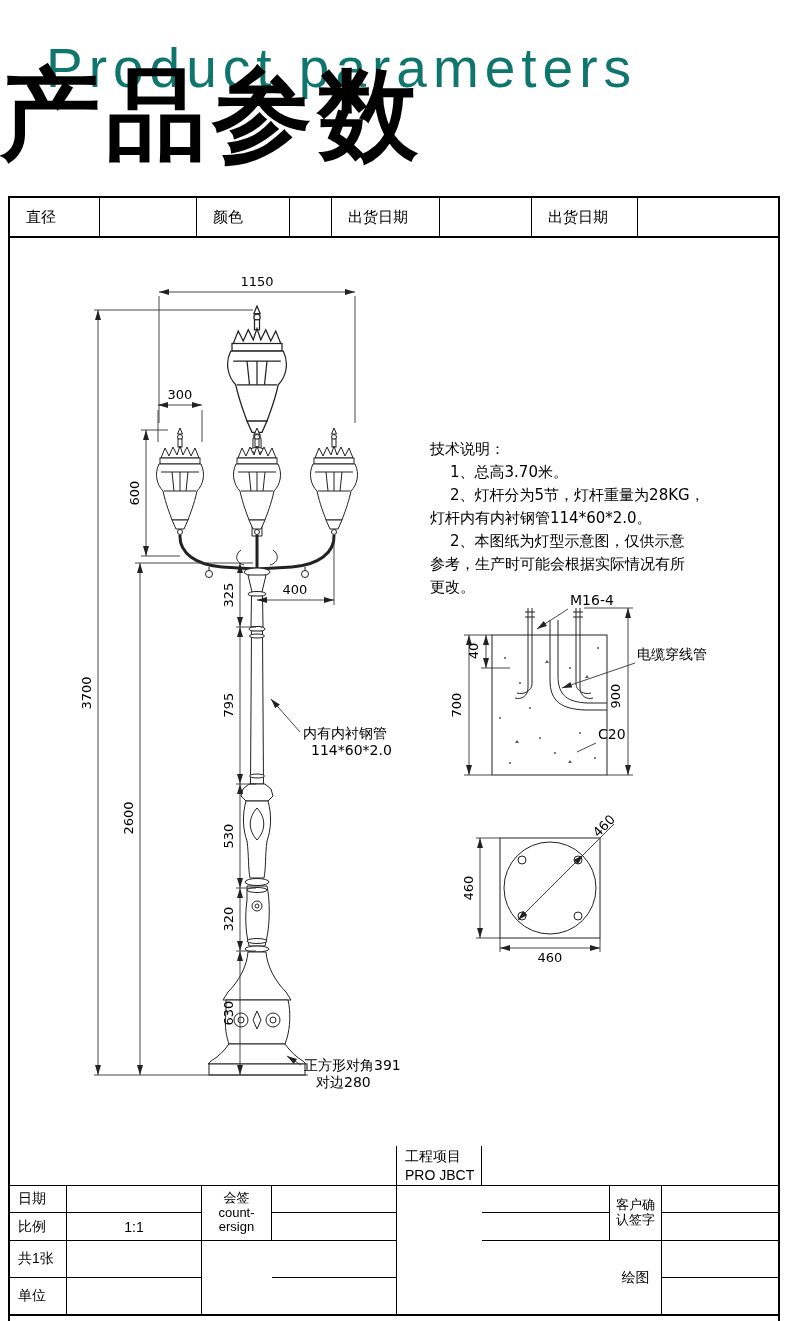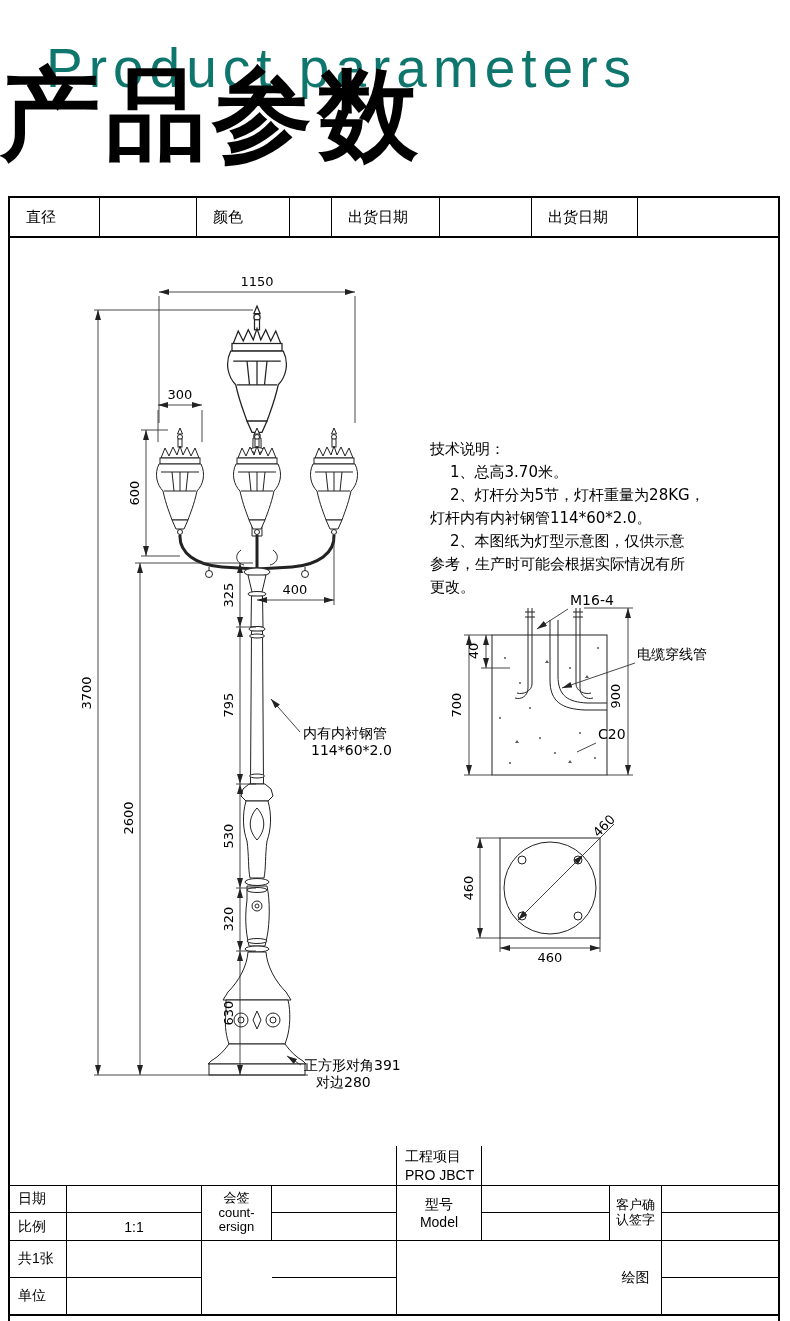--- a/index.html
+++ b/index.html
@@ -272,24 +272,20 @@
     <div class="tb-cell" style="grid-area:2/2/3/3"></div>
     <div class="tb-cell pad" style="grid-area:3/1/4/2">比例</div>
     <div class="tb-cell center" style="grid-area:3/2/4/3">1:1</div>
     <div class="tb-cell center" style="grid-area:2/3/4/4">
       <span class="sub">会签</span>
       <span class="sub">count-</span>
       <span class="sub">ersign</span>
     </div>
     <div class="tb-cell" style="grid-area:2/4/3/5"></div>
     <div class="tb-cell" style="grid-area:3/4/4/5"></div>
-    <div class="tb-cell center" style="grid-area:2/5/4/6">
-      <span class="ln">型号</span>
-      <span class="ln">Model</span>
-    </div>
     <div class="tb-cell" style="grid-area:2/6/3/7"></div>
     <div class="tb-cell" style="grid-area:3/6/4/7"></div>
     <div class="tb-cell center" style="grid-area:2/7/4/8">
       <span class="sub">客户确</span>
       <span class="sub">认签字</span>
     </div>
     <div class="tb-cell nr" style="grid-area:2/8/3/9"></div>
     <div class="tb-cell nr" style="grid-area:3/8/4/9"></div>
 
     <div class="tb-cell pad" style="grid-area:4/1/5/2">共1张</div>

